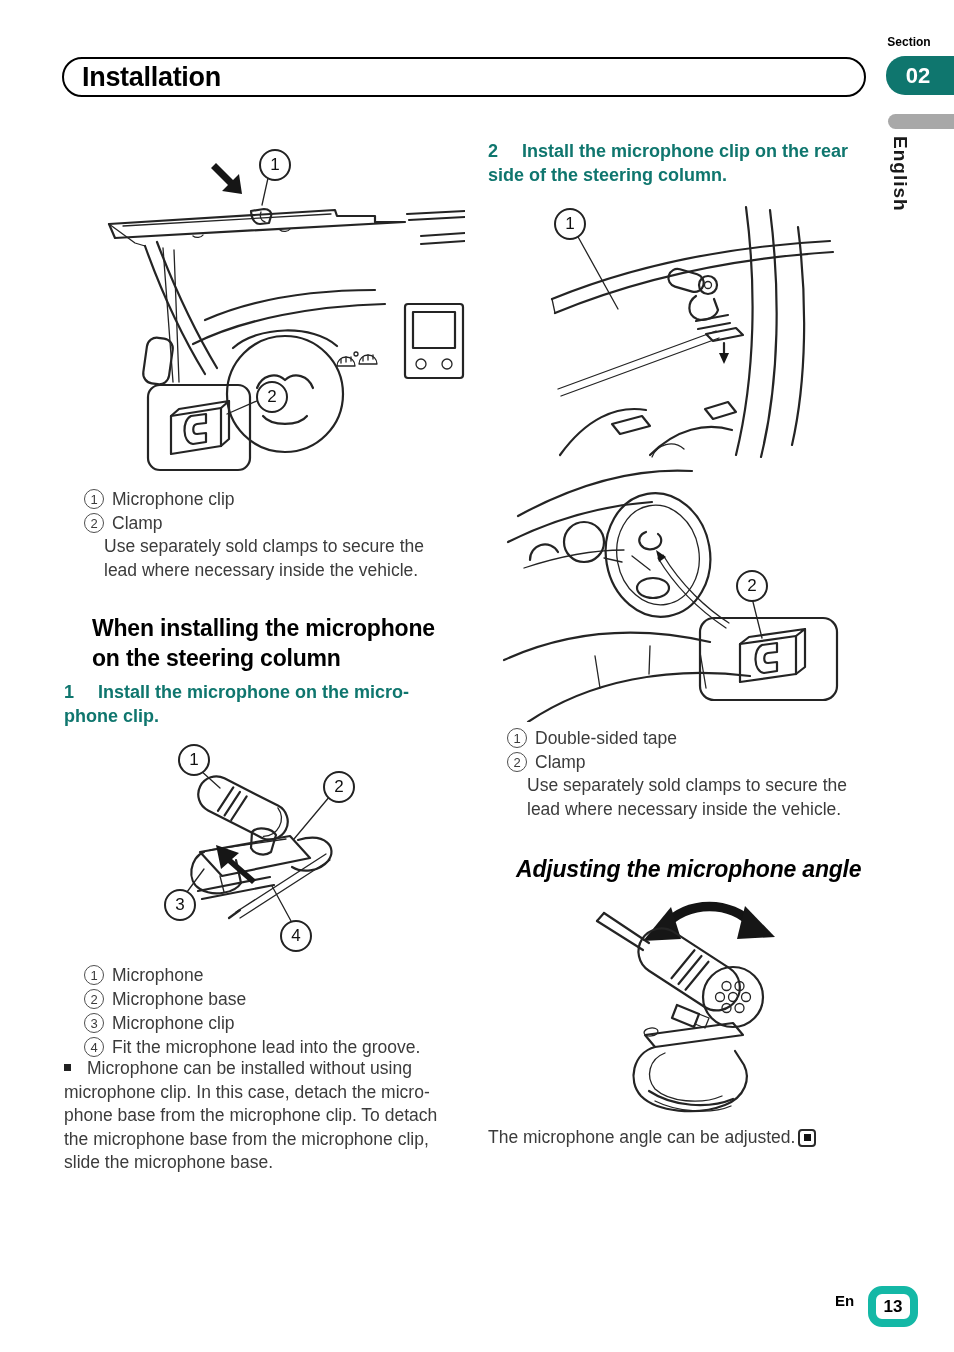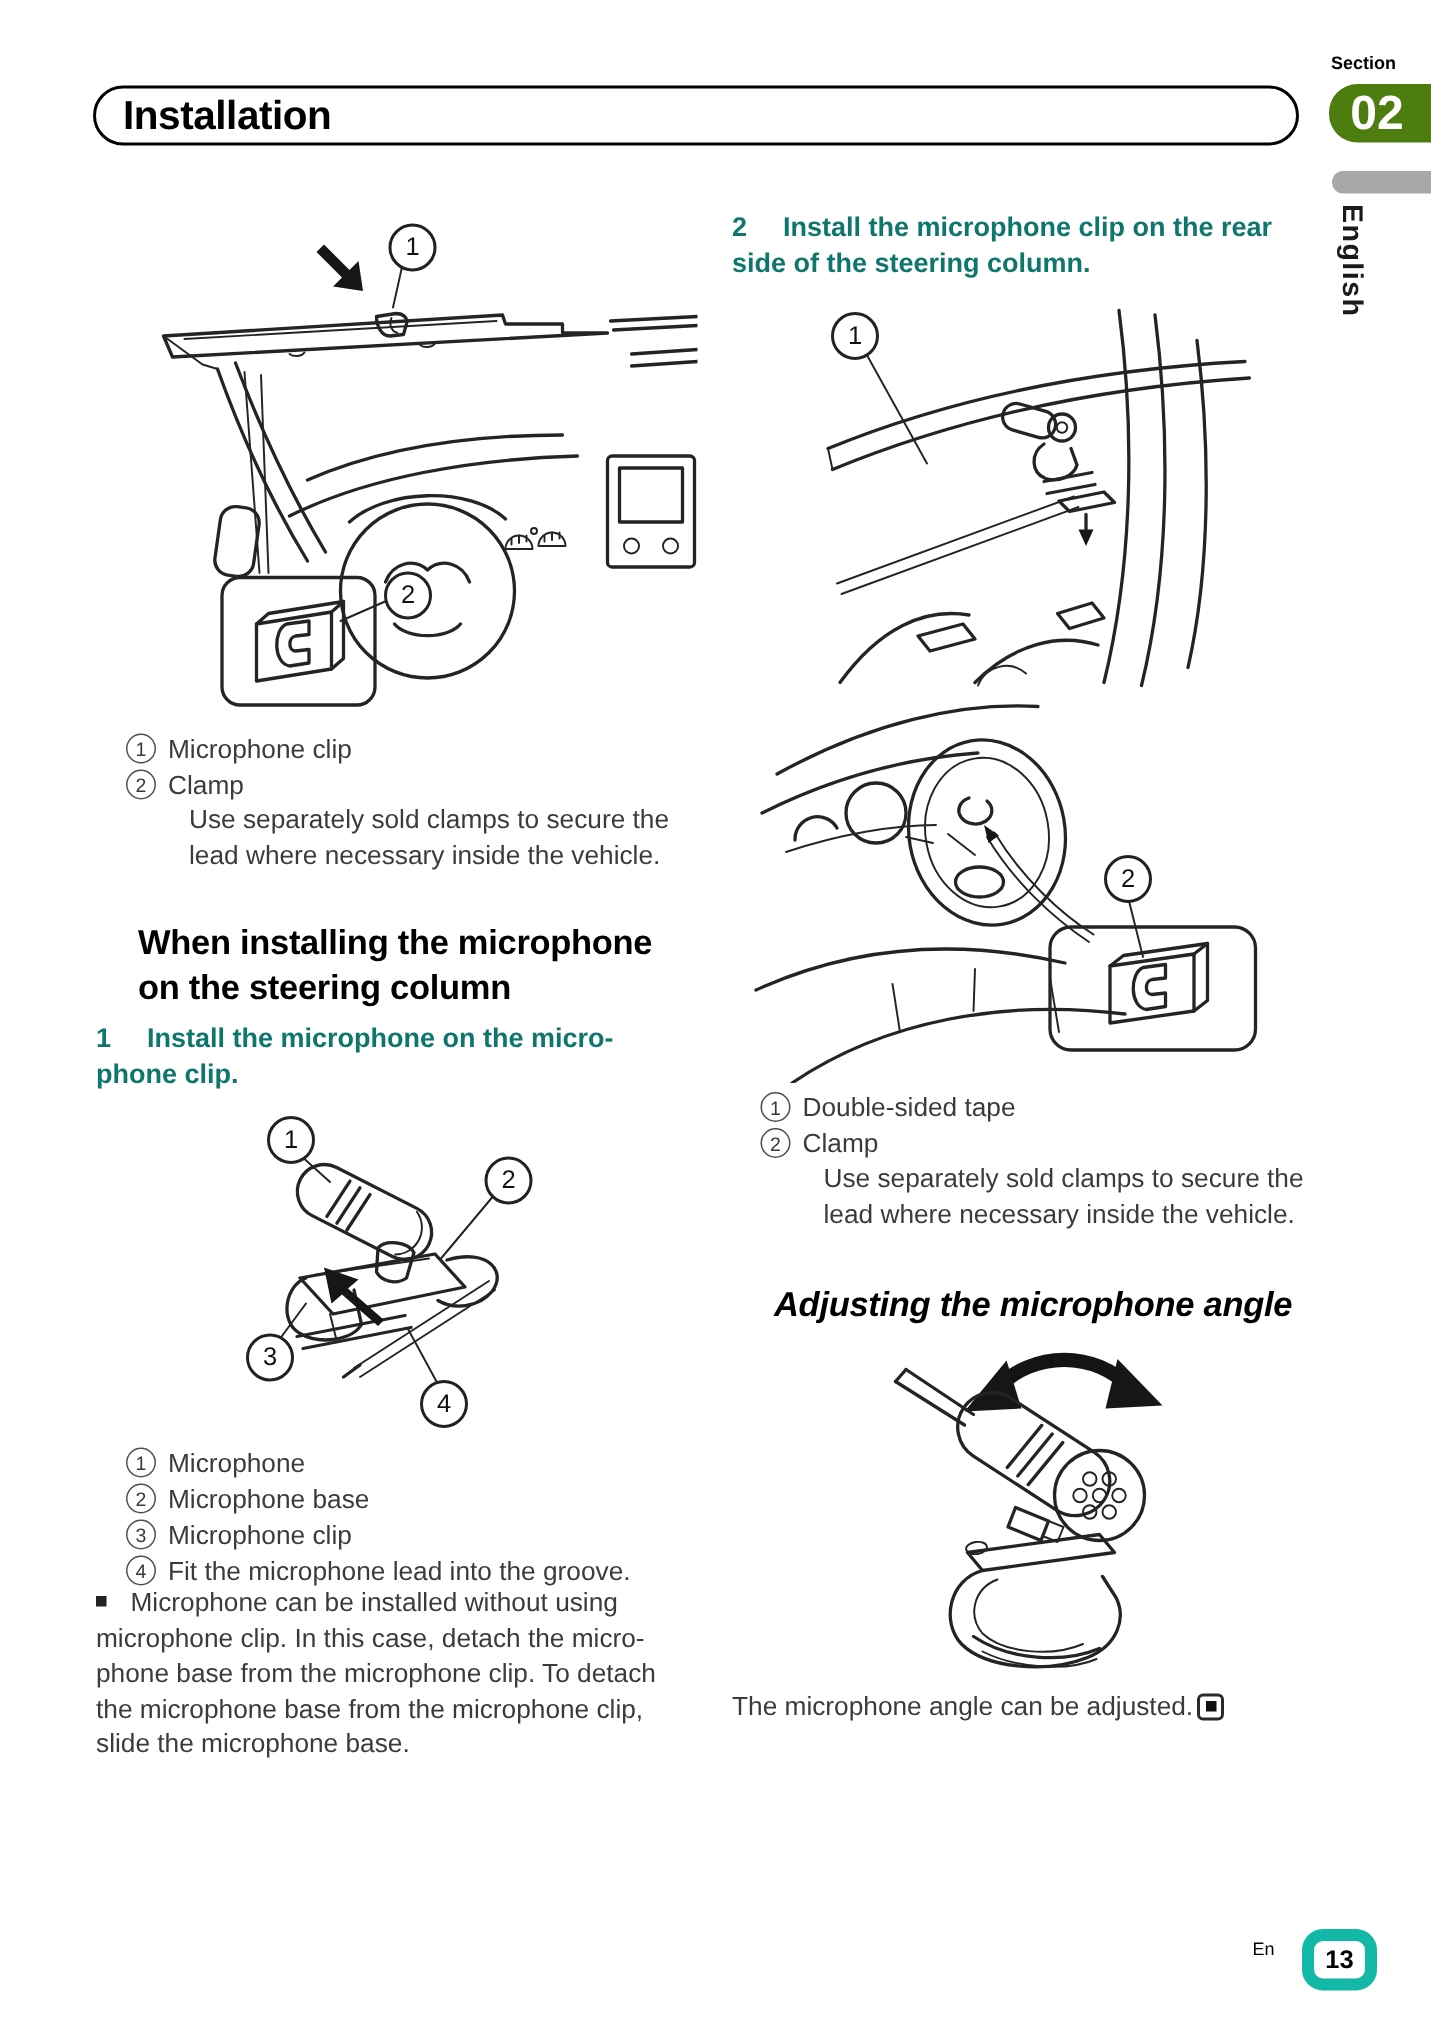--- a/index.html
+++ b/index.html
@@ -5,57 +5,57 @@
   html,body{margin:0;padding:0;background:#e8e8e8;}
   .page{position:relative;width:954px;height:1352px;background:#ffffff;overflow:hidden;
         font-family:"Liberation Sans", sans-serif;color:#3b3b3b;}
   .abs{position:absolute;}
 
   
   .title-box{left:62px;top:57px;width:804px;height:40px;border:2.5px solid #000;border-radius:21px;
              display:flex;align-items:center;padding-left:18px;box-sizing:border-box;}
   .title-text{font-size:27px;font-weight:bold;color:#000;letter-spacing:-0.3px;}
   .section-label{left:878px;top:35px;width:62px;text-align:center;font-size:12px;font-weight:bold;color:#000;}
-  .section-badge{left:886px;top:56px;width:68px;height:39px;background:#4d7c0f;color:#fff;
+  .section-badge{left:886px;top:56px;width:68px;height:39px;background:#0f766e;color:#fff;
                  border-radius:19px 0 0 19px;display:flex;align-items:center;justify-content:center;
-                 font-size:32px;font-weight:bold;padding-right:4px;box-sizing:border-box;}
+                 font-size:22px;font-weight:bold;padding-right:4px;box-sizing:border-box;}
   .gray-bar{left:888px;top:114px;width:66px;height:15px;background:#a8a8a8;border-radius:8px 0 0 8px;}
   .lang-tab{left:889px;top:136px;writing-mode:vertical-rl;font-size:19px;font-weight:bold;color:#1a1a1a;
             letter-spacing:1px;}
 
   
   .fig{position:absolute;}
   .fig svg{position:absolute;left:0;top:0;}
   .fig path,.fig line,.fig rect,.fig circle,.fig ellipse{fill:none;stroke:#242424;stroke-width:2.2;
         stroke-linecap:round;stroke-linejoin:round;}
   .fig .thin{stroke-width:1.3;}
   .fig .fill{fill:#161616;stroke:none;}
   .callout{position:absolute;width:28px;height:28px;border:2px solid #222;border-radius:50%;background:#fff;
            display:flex;align-items:center;justify-content:center;font-size:17px;color:#111;}
 
   
   .legend-row{display:flex;align-items:center;height:24px;gap:8px;}
   .lnum{width:20px;height:20px;border:1.5px solid #4f4f4f;border-radius:50%;flex:none;
         display:flex;align-items:center;justify-content:center;font-size:13px;color:#3b3b3b;box-sizing:border-box;}
   .llabel{font-size:17.5px;color:#3b3b3b;white-space:nowrap;}
-  .legend-note{margin-left:42px;font-size:17.5px;color:#3b3b3b;line-height:23.5px;white-space:nowrap;}
+  .legend-note{margin-left:20px;font-size:17.5px;color:#3b3b3b;line-height:23.5px;white-space:nowrap;}
 
   .heading{font-size:23px;font-weight:bold;color:#000;line-height:30px;letter-spacing:-0.2px;white-space:nowrap;margin-left:28px;}
   .step{font-size:18px;font-weight:bold;color:#0f766e;line-height:23.5px;white-space:nowrap;}
   .step-num{margin-right:24px;}
   .body-par{font-size:17.5px;color:#3b3b3b;line-height:23.6px;white-space:nowrap;}
   .bullet-sq{display:inline-block;width:7px;height:7px;background:#222;margin-right:16px;vertical-align:3px;}
 
   .closing{font-size:17.5px;color:#3b3b3b;white-space:nowrap;display:flex;align-items:center;}
   .end-mark{display:inline-block;width:14px;height:14px;border:2px solid #2a2a2a;border-radius:4px;
             margin-left:3px;position:relative;}
   .end-mark::after{content:"";position:absolute;left:3.5px;top:3.5px;width:7px;height:7px;background:#111;}
 
   
-  .footer-en{font-size:12px;font-weight:normal;color:#000;}
+  .footer-en{font-size:15px;font-weight:bold;color:#000;}
   .page-pill{width:50px;height:41px;border:8px solid #14b8a6;border-radius:14px;display:flex;align-items:center;
              justify-content:center;font-size:17px;font-weight:bold;color:#000;box-sizing:border-box;}
 </style>
 </head>
 <body>
 
 <div class="page">
 
   <div class="abs title-box">
     <span class="title-text">Installation</span>

